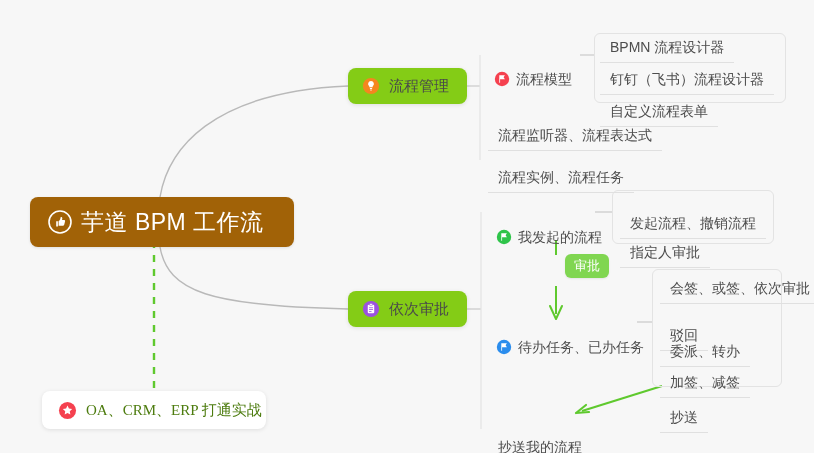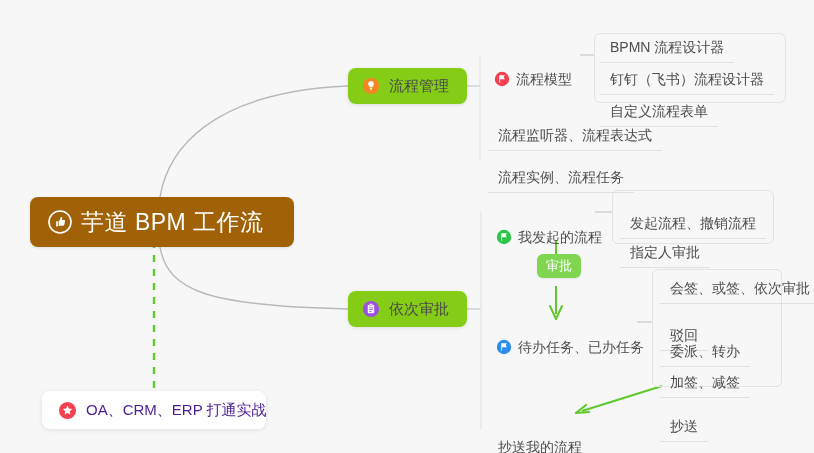--- a/index.html
+++ b/index.html
@@ -70,28 +70,29 @@
   .badge{
     position:absolute;
     background:#7ed957;
     background:#80d651;
     color:#ffffff;
     font-size:13px;
     border-radius:6px;
     padding:4px 9px;
     box-shadow:0 1px 2px rgba(0,0,0,.08);
     line-height:16px;
+    margin-left:28px;
   }
 
   .bottomcard{
     left:42px;top:391px;width:224px;height:38px;
     background:#ffffff;border-radius:8px;
     box-shadow:0 1px 4px rgba(0,0,0,.10);
     display:flex;align-items:center;padding-left:16px;
-    font-size:15px;color:#4c1d95;
+    font-size:15px;color:#4d7c0f;font-family:Liberation Serif, serif;
   }
   .bottomcard .ico{margin-right:9px;display:flex;align-items:center;}
 </style>
 </head>
 <body>
 
 <div id="stage">
 
   <svg id="wires" viewBox="0 0 814 453">
 
@@ -228,21 +229,21 @@
   </div>
   <div class="leaf" style="left:660px;top:300px;">
     <span>驳回</span>
   </div>
   <div class="leaf" style="left:660px;top:316px;">
     <span>委派、转办</span>
   </div>
   <div class="leaf" style="left:660px;top:347px;">
     <span>加签、减签</span>
   </div>
-  <div class="leaf" style="left:660px;top:391px;">
+  <div class="leaf" style="left:660px;top:382px;">
     <span>抄送</span>
   </div>
 
   <div class="leaf" style="left:488px;top:412px;">
     <span>抄送我的流程</span>
   </div>
 
   <div class="node bottomcard">
     <span class="ico">
       <svg width="19" height="19" viewBox="0 0 20 20">

